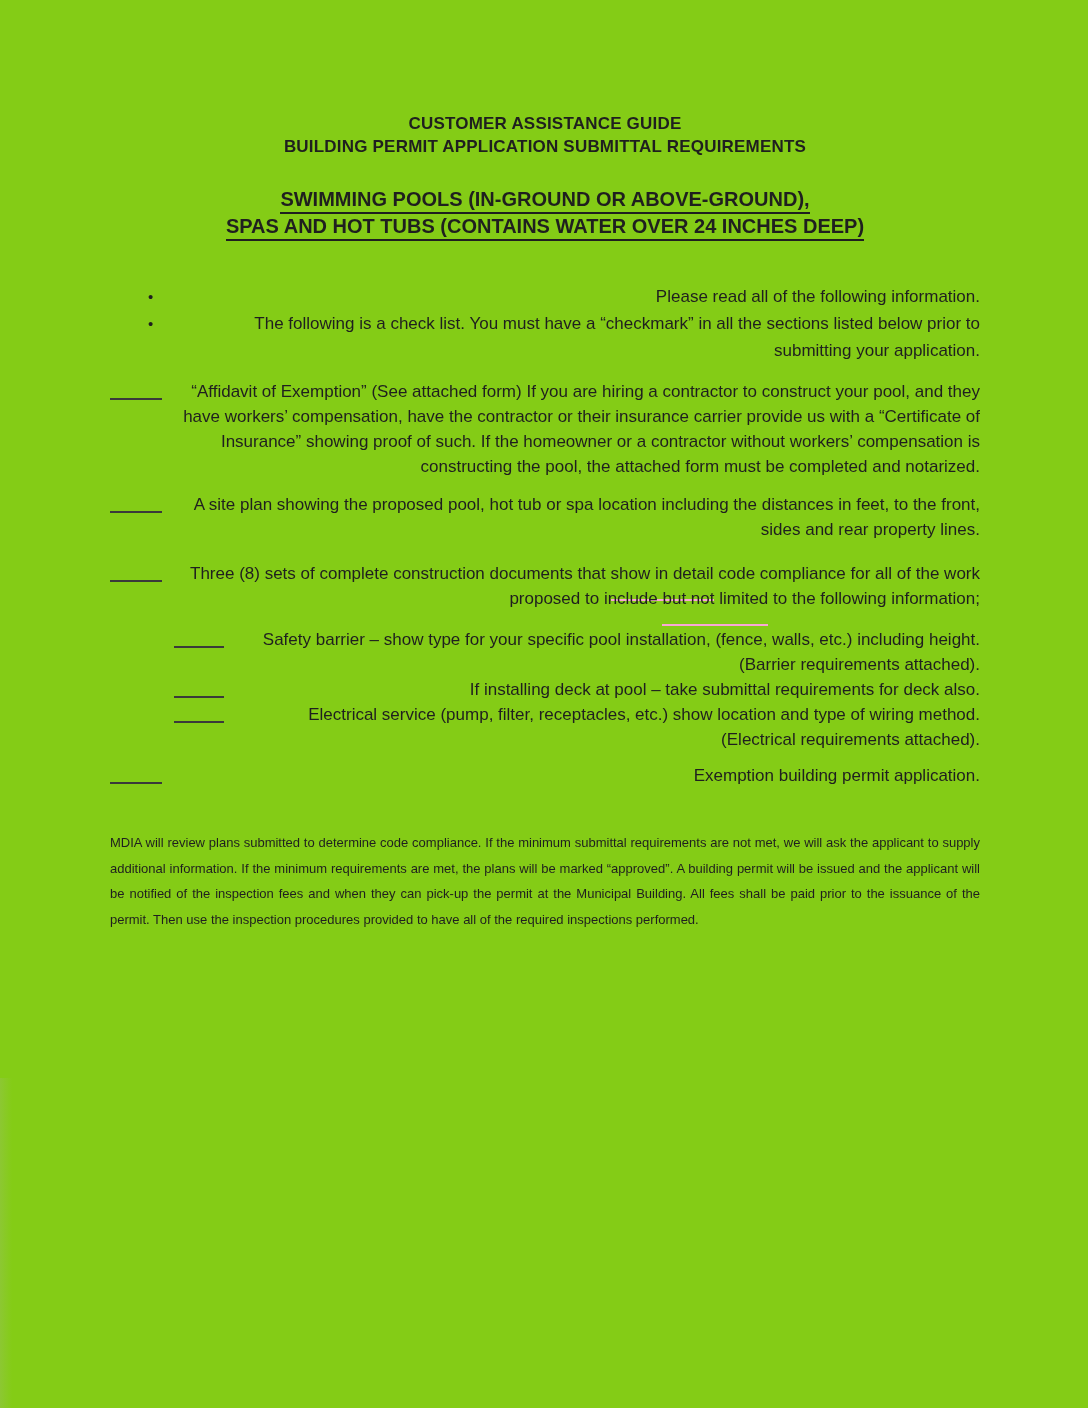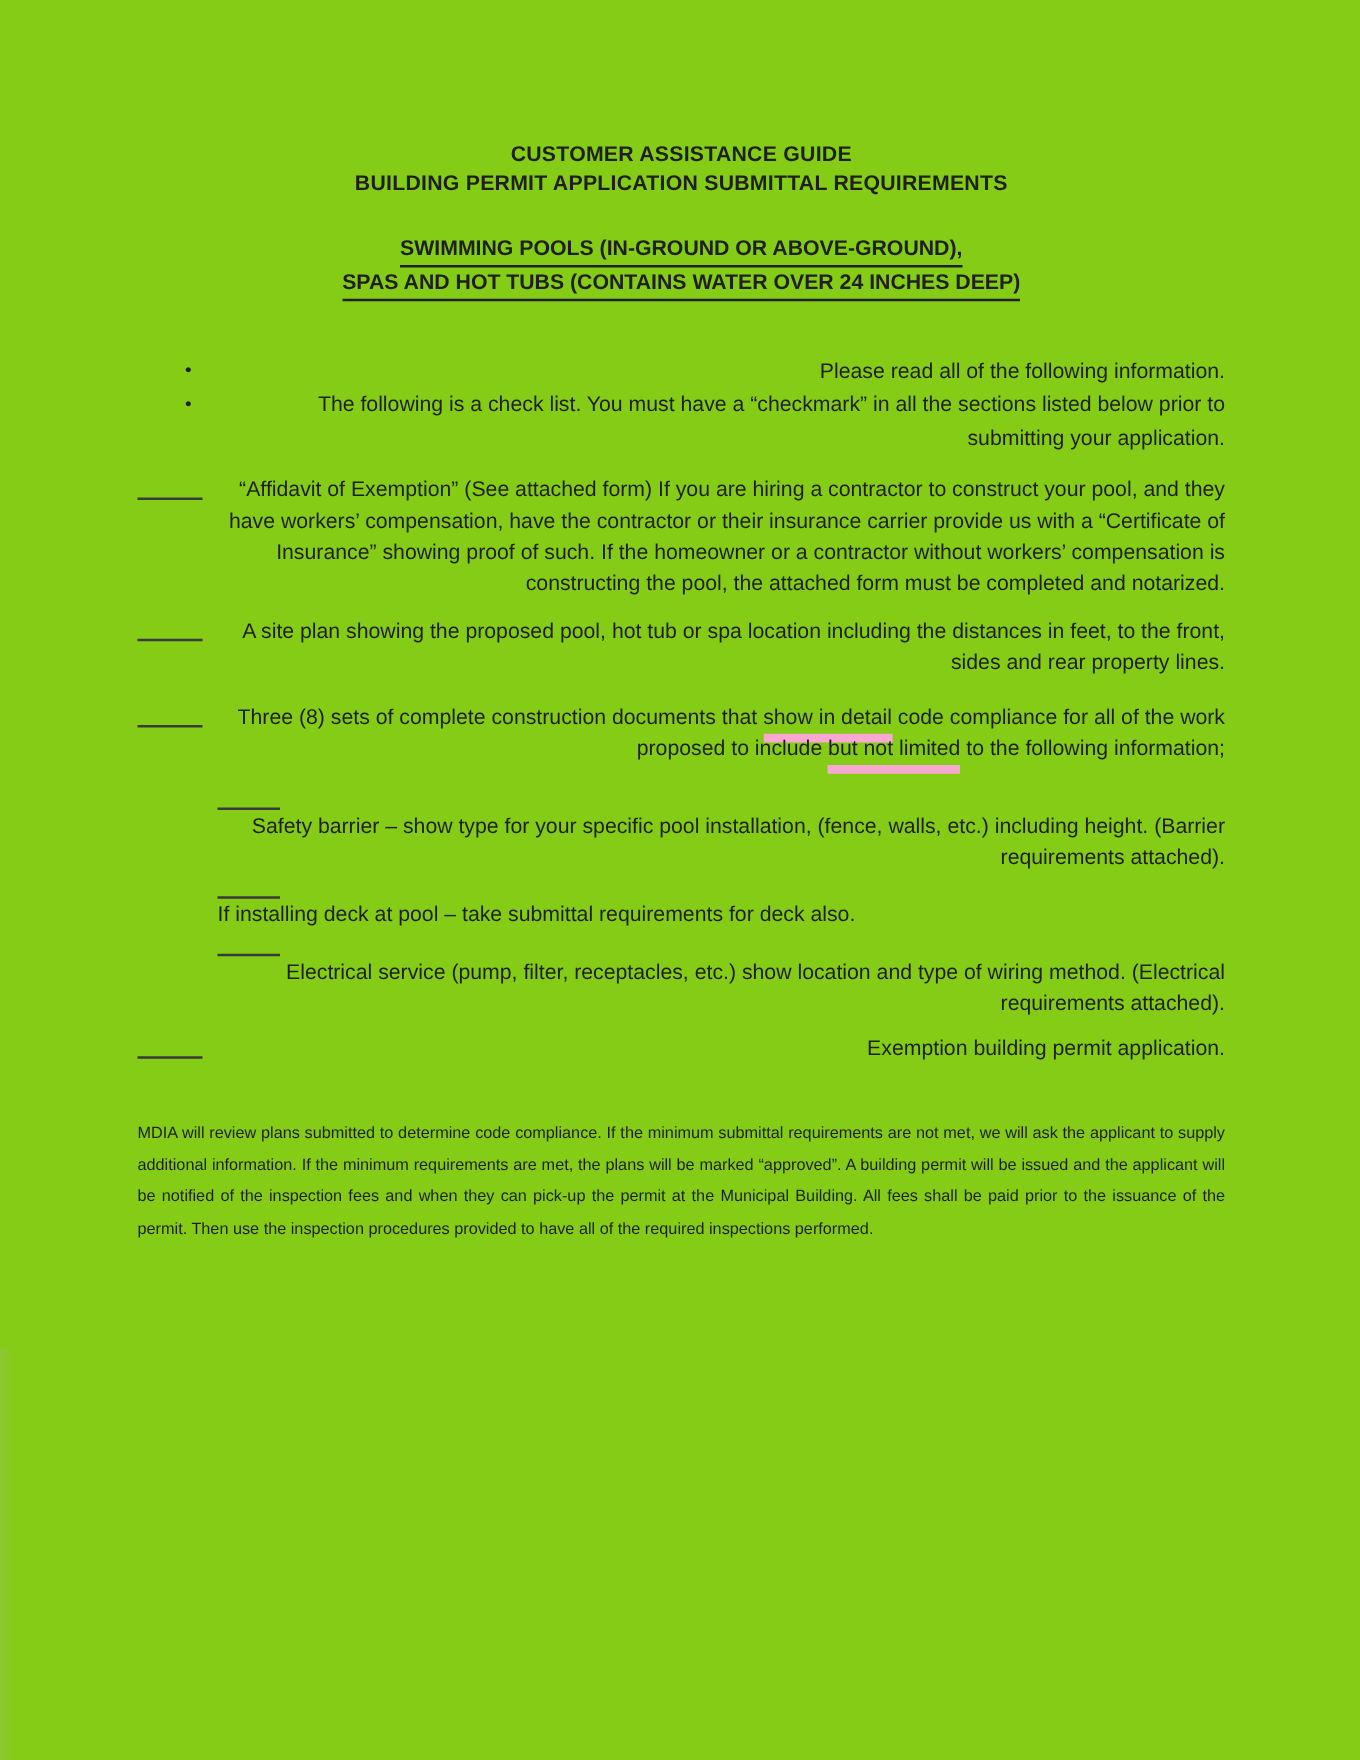--- a/index.html
+++ b/index.html
@@ -20,21 +20,21 @@
   }
   
   .title-block { text-align: center; }
   .title-line {
     font-size: 17px;
     font-weight: bold;
     line-height: 23px;
     letter-spacing: 0.2px;
   }
   .subtitle-block { text-align: center; margin-top: 29px; }
-  .subtitle-line { font-size: 17px; font-weight: bold; line-height: 24px; }
+  .subtitle-line { font-size: 20px; font-weight: bold; line-height: 24px; }
   .subtitle-line .u {
     display: inline-block;
     border-bottom: 2px solid #1f1f1f;
     padding-bottom: 1px;
   }
   
   .bullet-list { margin-top: 42px; list-style: none; }
   .bullet-item { display: flex; font-size: 17px; line-height: 27px; }
   .bullet-marker {
     width: 27px;
@@ -47,28 +47,28 @@
   .check-row { display: flex; font-size: 17px; line-height: 25px; align-items: flex-start; }
   .blank {
     flex: 0 0 auto;
     width: 52px;
     height: 21px;
     border-bottom: 2px solid #3a3a3a;
     margin-right: 14px;
   }
   .check-text { flex: 1; text-align: right; }
   .check-text .inline-u {
-    border-bottom: 7px solid #f9a8d4;
-    padding-bottom: 4px;
+    border-bottom: 2px solid #f9a8d4;
+    padding-bottom: 16px;
   }
   .row-affidavit { margin-top: 15px; }
   .row-siteplan  { margin-top: 13px; }
   .row-docs      { margin-top: 19px; }
   .sub-list { margin-top: 16px; }
-  .sub-row { margin-left: 64px; flex-direction: column; }
+  .sub-row { margin-left: 64px; }
   .sub-row .blank { width: 50px; margin-right: 16px; }
   .row-permitapp { margin-top: 11px; }
   
   .closing {
     margin-top: 42px;
     font-size: 13px;
     line-height: 25.5px;
     text-align: justify;
   }
   

